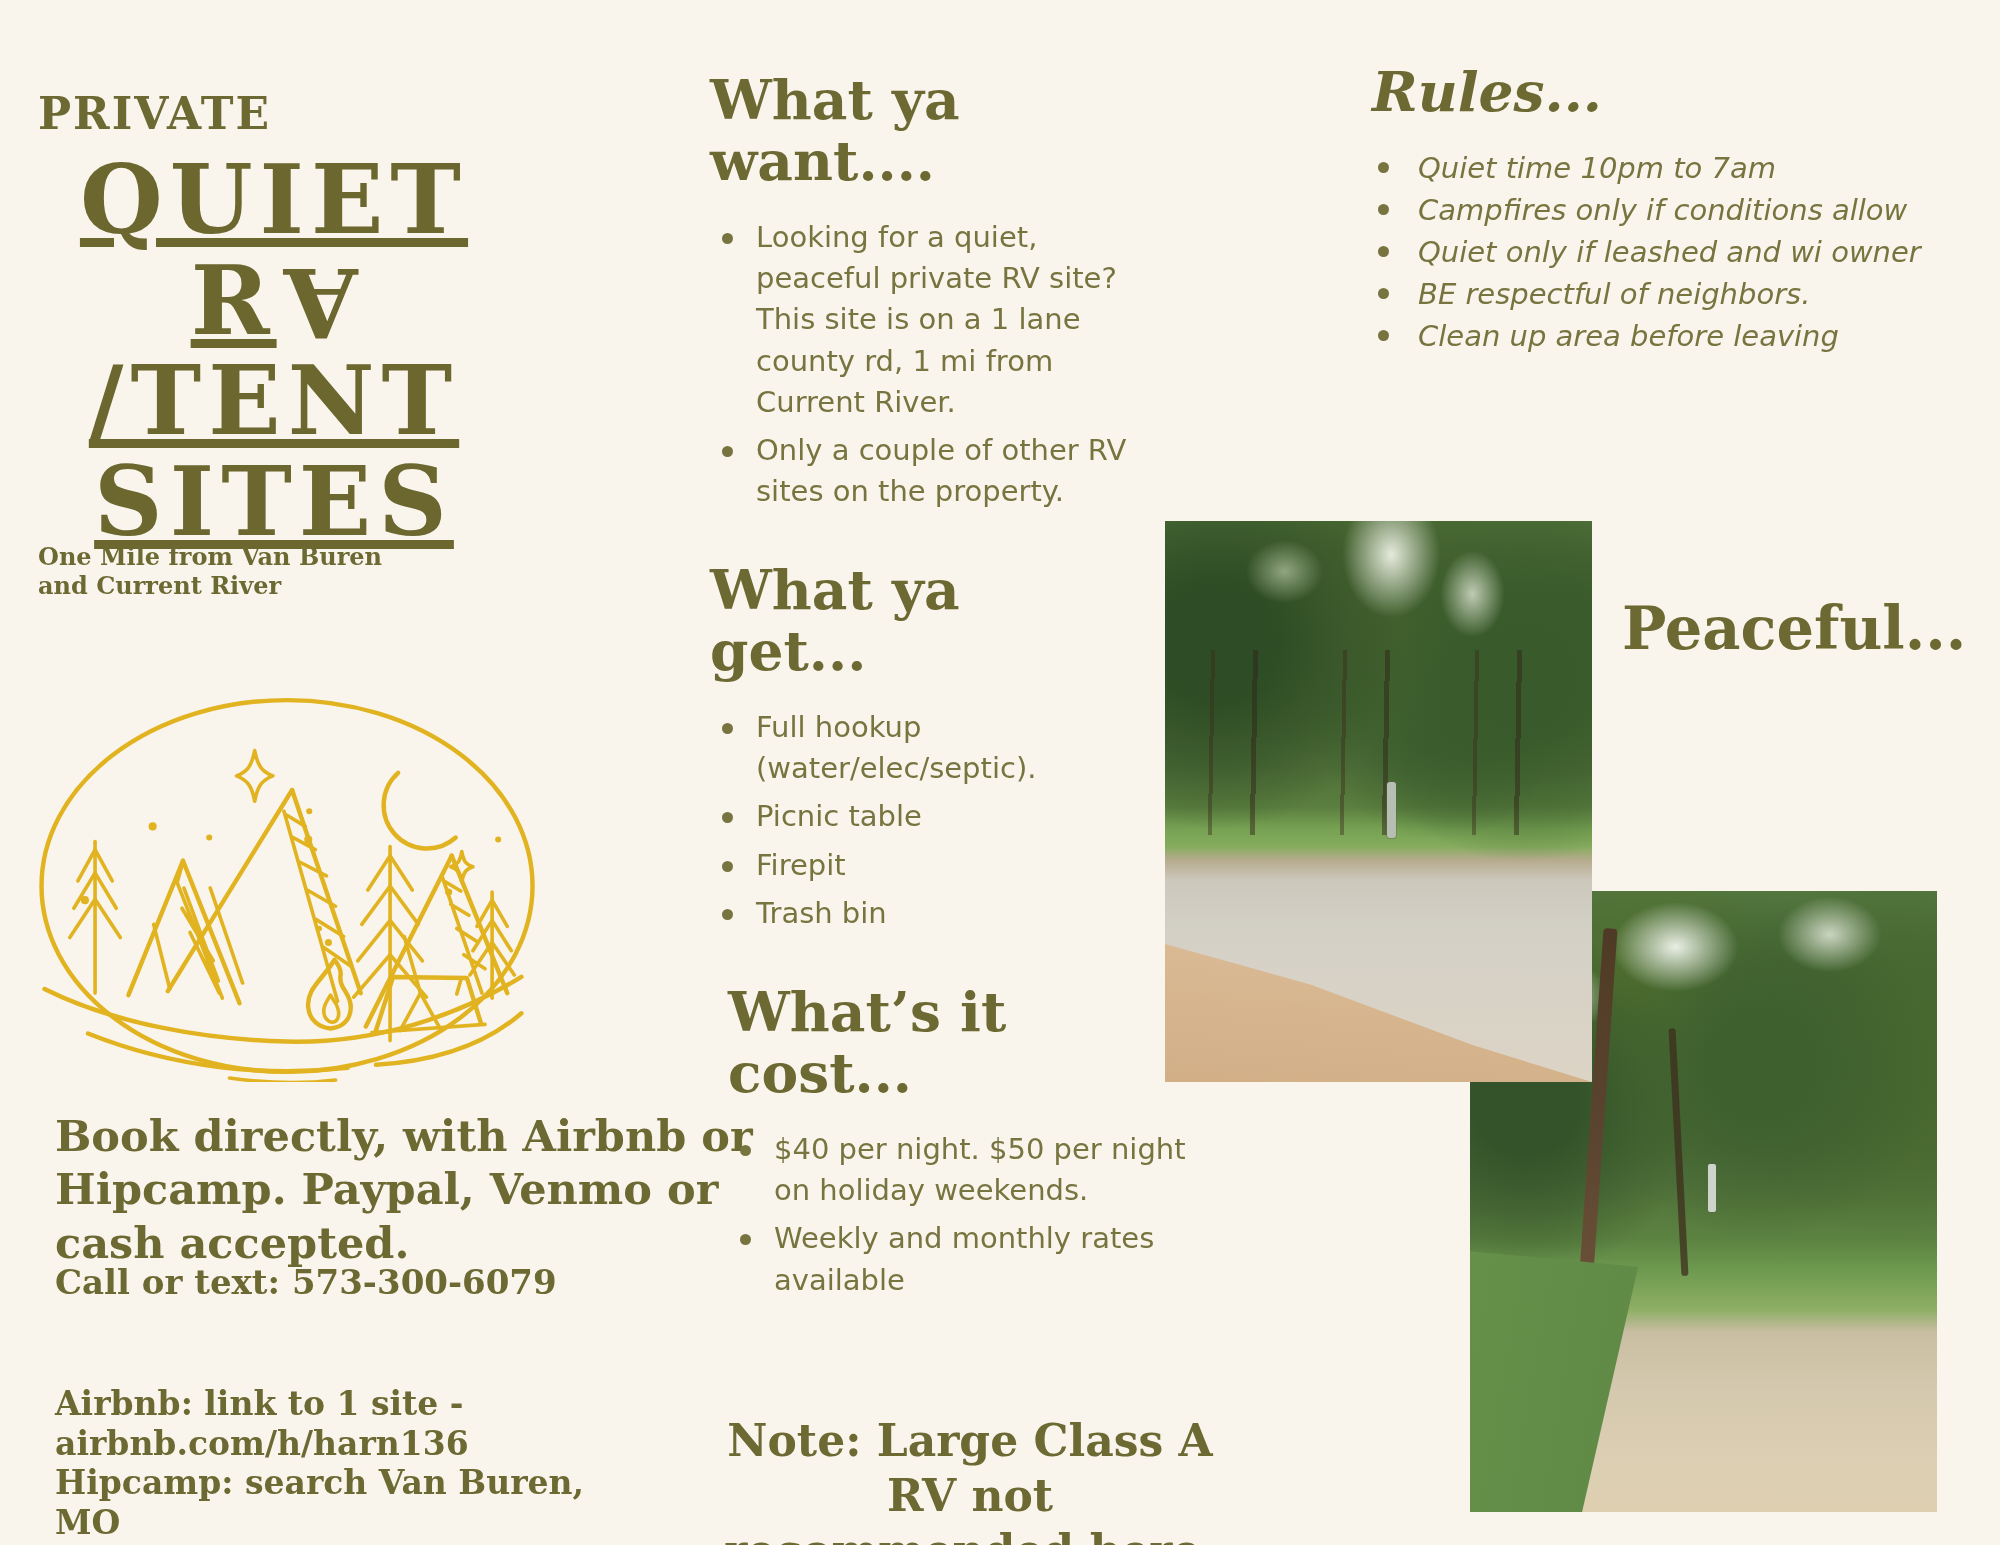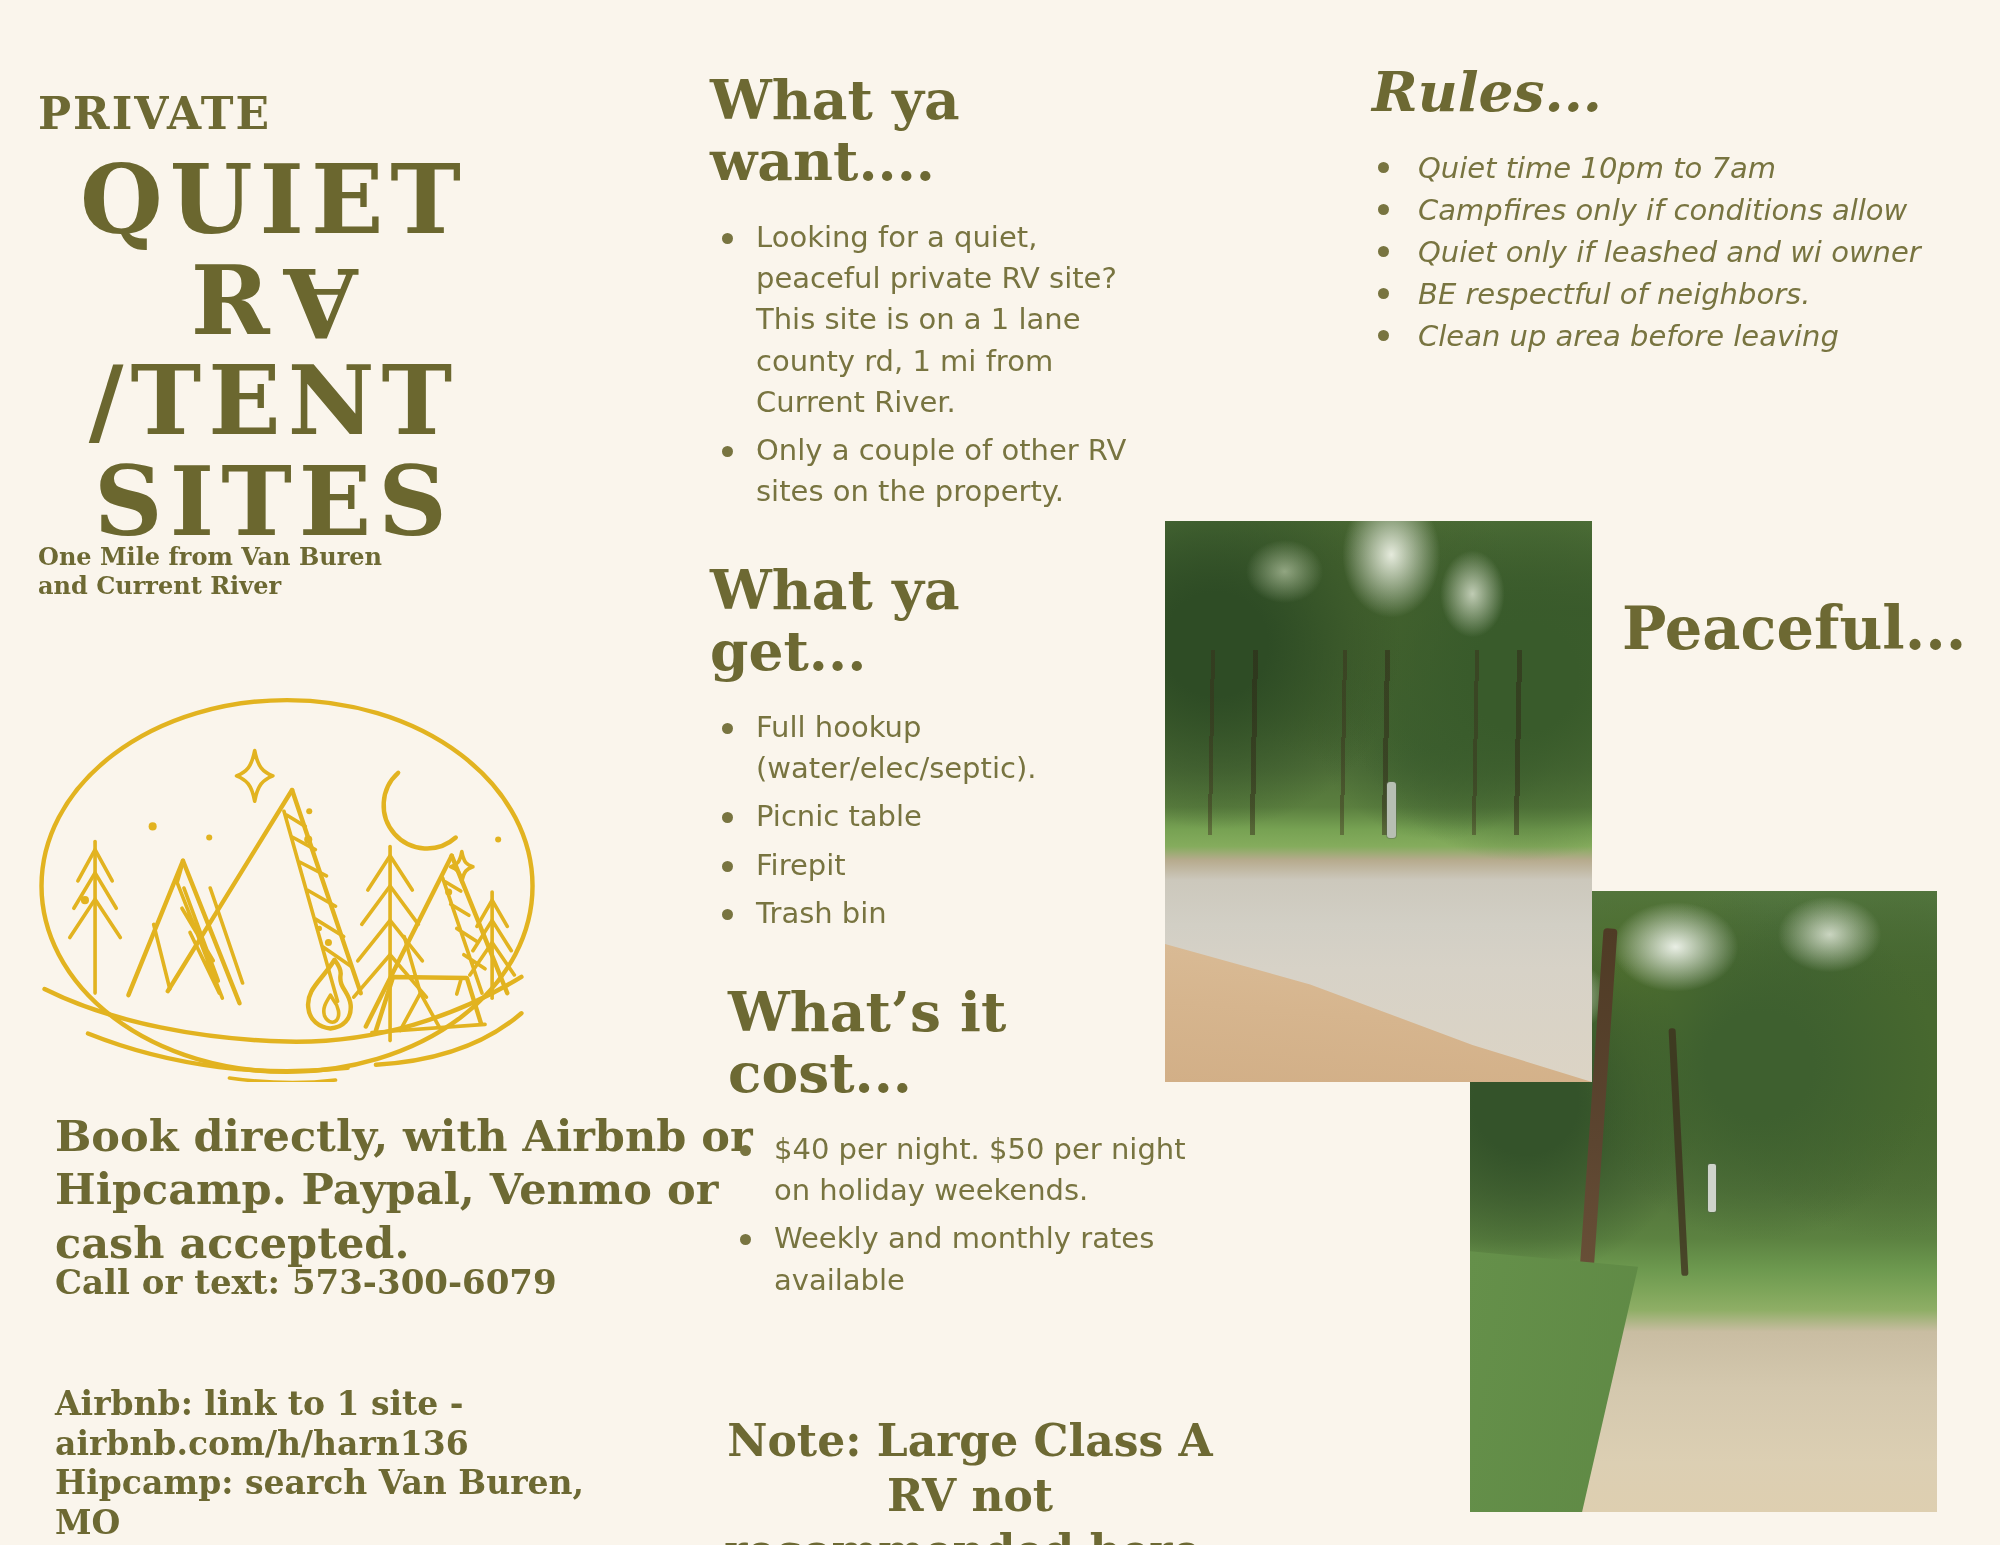--- a/index.html
+++ b/index.html
@@ -14,21 +14,21 @@
   .canvas{
     position:relative;width:2000px;height:1545px;background:var(--bg);
     overflow:hidden;font-family:"DejaVu Serif",serif;padding-left:20px;
   }
   .serif{font-family:"DejaVu Serif","Liberation Serif",serif;font-weight:700;color:var(--olive-soft);}
   .pre{white-space:pre-line;}
   .abs{position:absolute;}
 
   
   .eyebrow{left:38px;top:88px;font-size:44px;letter-spacing:2px;}
-  .big-title{left:18px;top:150px;width:512px;text-align:center;font-size:95px;line-height:1.06;letter-spacing:7px;color:var(--olive);}
+  .big-title{left:18px;top:150px;width:512px;text-align:center;font-size:95px;line-height:1.06;letter-spacing:7px;color:var(--olive);text-decoration:underline;}
   .big-title .line{display:block;}
   .flipv{display:inline-block;transform:rotate(180deg);}
   .subtitle{left:38px;top:543px;font-size:24px;line-height:1.2;}
   .illus{left:30px;top:690px;width:510px;height:392px;}
   .booking{left:55px;top:1110px;font-size:43px;line-height:1.24;}
   .phone{left:55px;top:1262px;font-size:34px;text-align:center;}
   .links{left:55px;top:1384px;font-size:33px;line-height:1.2;}
 
   
   .h2{font-size:55px;line-height:1.1;white-space:pre-line;color:var(--olive-soft);}

